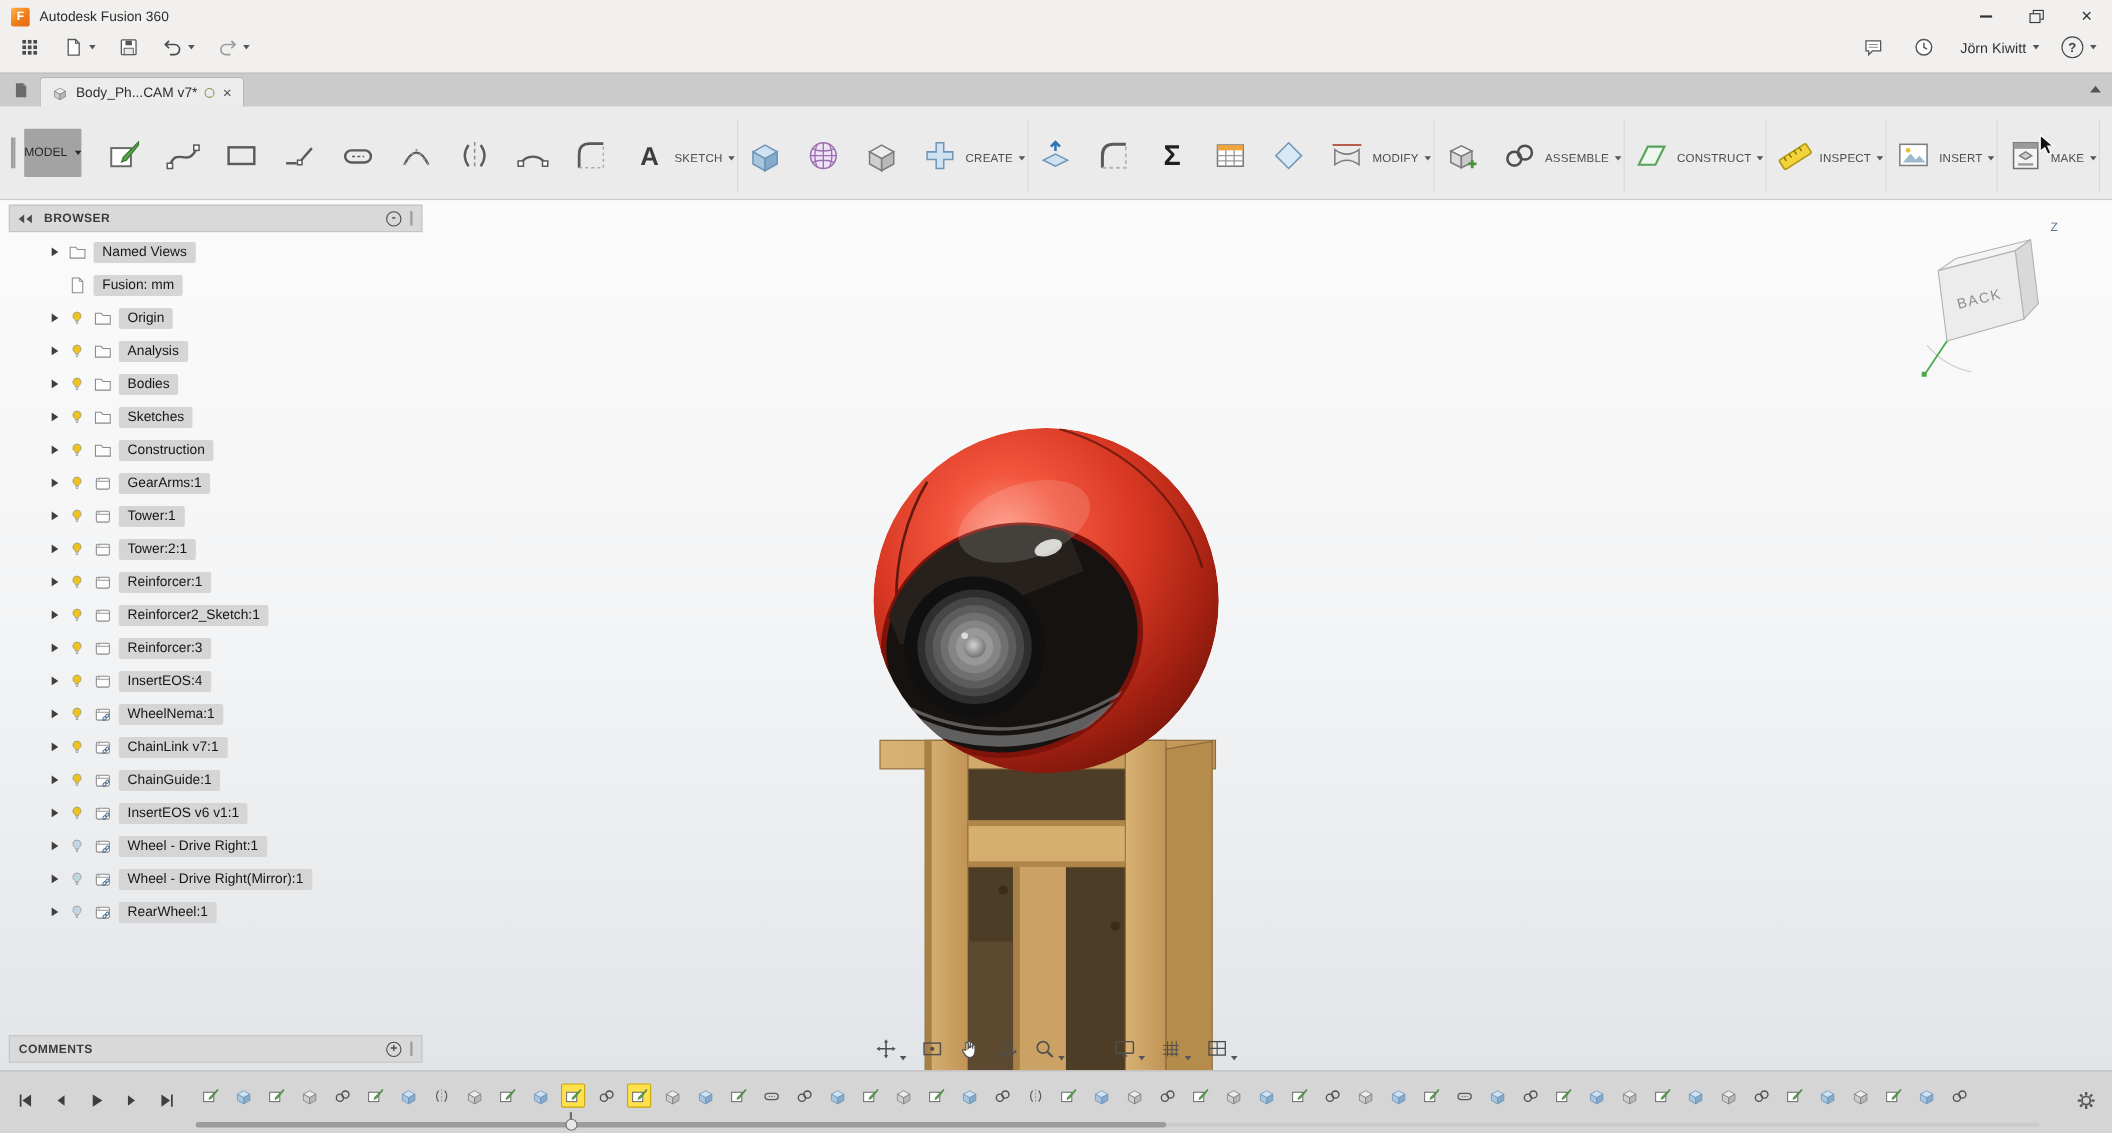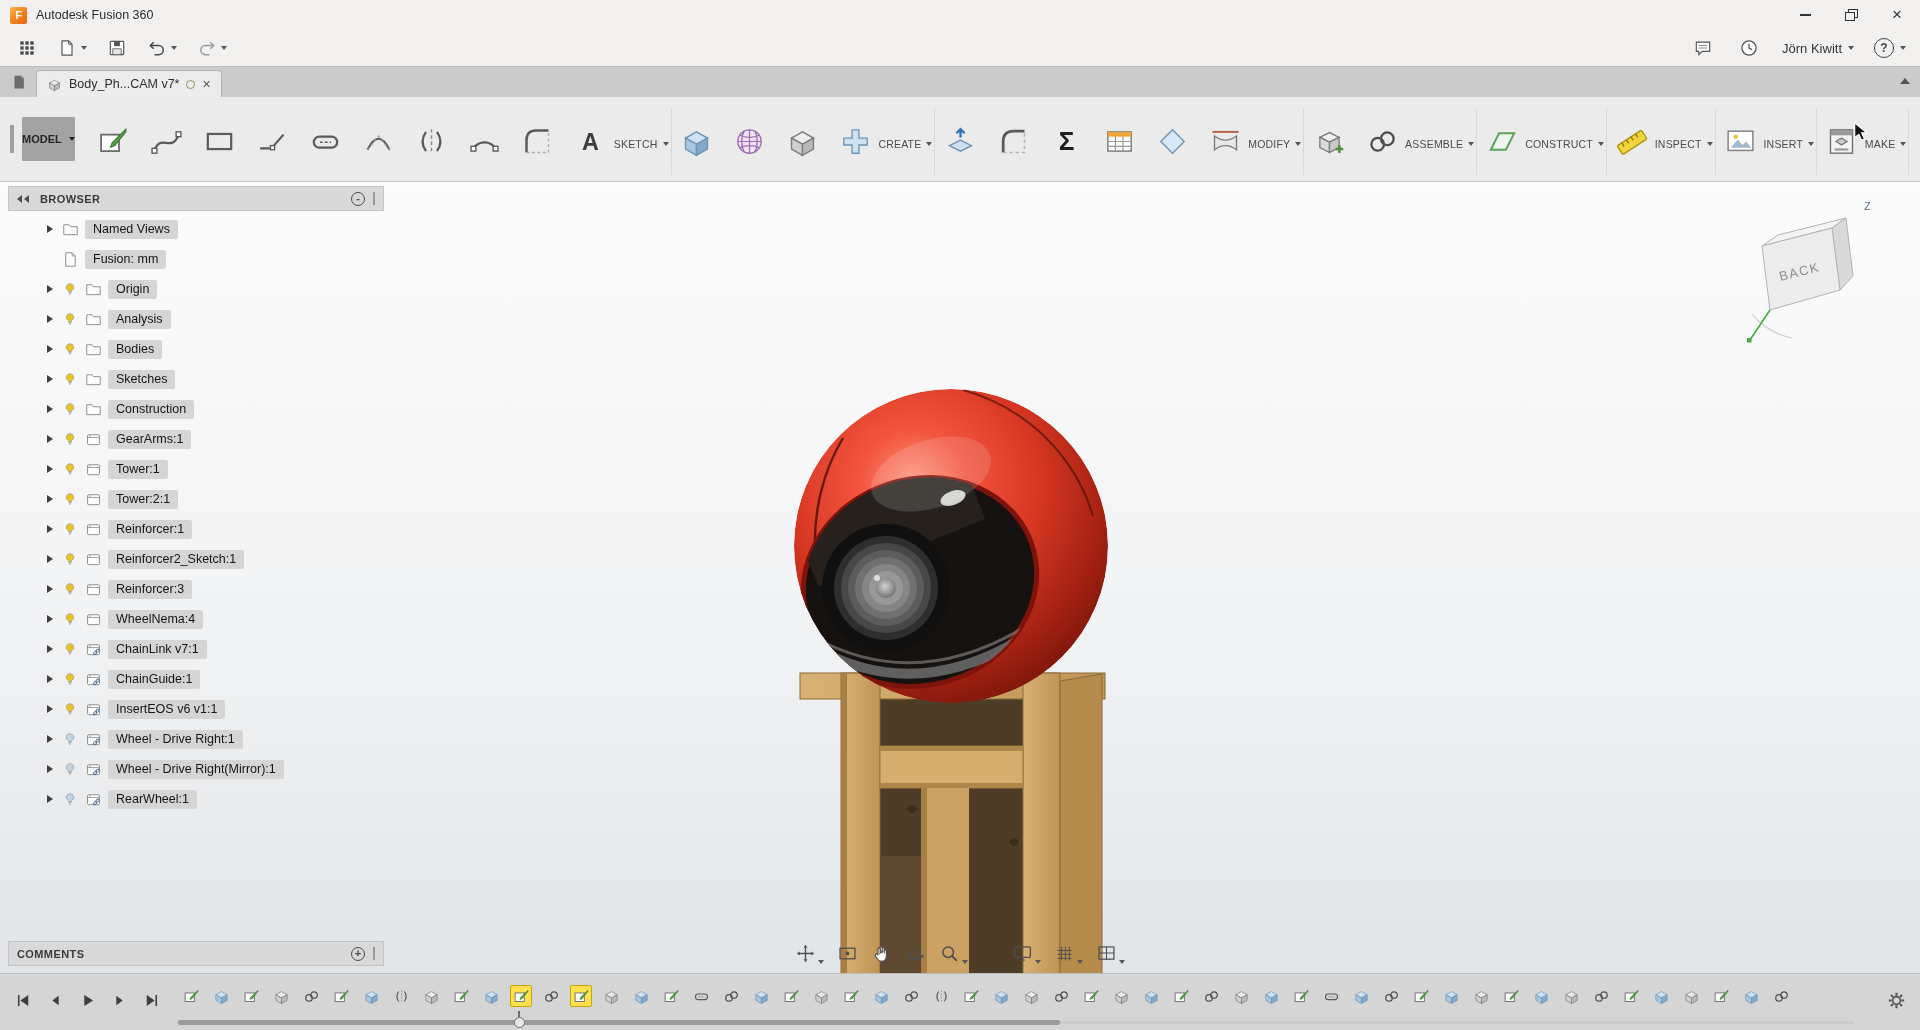--- a/index.html
+++ b/index.html
@@ -14,41 +14,41 @@
   .wtitle{margin-left:9px;font-size:12.5px;color:#2b2b2b}
   .wctrl{margin-left:auto;display:flex;height:100%}
   .wbtn{width:46px;height:100%;display:flex;align-items:center;justify-content:center}
   .minline{width:11px;height:1.6px;background:#333}
   .restore{position:relative;width:13px;height:12px}
   .restore::before{content:"";position:absolute;right:0;top:0;width:8px;height:7px;border:1.2px solid #333}
   .restore::after{content:"";position:absolute;left:0;bottom:0;width:8px;height:7px;border:1.2px solid #333;background:#f1f0ef}
   .xg::before{content:"×";font-size:17px;color:#333;line-height:1}
 
   
-  #appbar{position:absolute;top:30px;height:36px;left:0;right:0;background:#f1f0ef;display:flex;align-items:center;padding:0 14px}
+  #appbar{position:absolute;top:30px;height:36px;left:0;right:0;background:#f1f0ef;display:flex;align-items:flex-start;padding:0 14px}
   .ab-left{display:flex;align-items:center;gap:14px}
   .ab-btn{display:flex;align-items:center;gap:4px;padding:3px;border-radius:3px}
   .ab-right{margin-left:auto;display:flex;align-items:center;gap:20px}
   .user-menu{display:flex;align-items:center;gap:6px;font-size:13px;color:#333}
   .help-circle{width:20px;height:20px;border:1.7px solid #444;border-radius:50%;display:flex;align-items:center;justify-content:center;font-size:12px;font-weight:bold;color:#444}
   .cdn{width:0;height:0;border-left:3.5px solid transparent;border-right:3.5px solid transparent;border-top:4.5px solid #555}
 
   
   #tabbar{position:absolute;top:66px;height:31px;left:0;right:0;background:#cbcbcb;border-top:1px solid #bdbdbd}
   .tab-home{position:absolute;left:10px;top:6px;width:18px;height:18px}
   .doc-tab{position:absolute;left:36px;bottom:0;height:27px;display:flex;align-items:center;gap:7px;padding:0 10px;background:#ececec;border:1px solid #b3b3b3;border-bottom:none;border-radius:4px 4px 0 0;font-size:12.5px;color:#2e2e2e}
   .doc-tab svg{width:15px;height:15px}
   .tab-status{width:9px;height:9px;border:1.6px solid #8b9a54;border-radius:50%}
   .tab-close::before{content:"×";font-size:14px;color:#555}
   .ribbon-collapse{position:absolute;right:10px;top:11px;width:0;height:0;border-left:5px solid transparent;border-right:5px solid transparent;border-bottom:6px solid #555}
 
   
   #ribbon{position:absolute;top:97px;height:85px;left:0;right:0;background:#ebebeb;border-bottom:1px solid #c6c6c6;display:flex;align-items:stretch;padding:0 6px}
   .ribbon-grip{width:7px;margin:28px 2px 28px 4px;border-left:2px solid #9f9f9f;border-right:2px solid #9f9f9f}
-  #workspace-btn{width:80px;margin:20px 6px;background:#a3a3a3;display:flex;align-items:center;justify-content:center;gap:7px;font-size:11px;font-weight:bold;color:#262626;border-radius:1px}
+  #workspace-btn{width:80px;margin:20px 6px;background:#a3a3a3;display:flex;align-items:center;justify-content:center;gap:7px;font-size:11px;font-weight:normal;color:#262626;border-radius:1px}
   #workspace-btn .cdn{border-top-color:#262626}
   #ribbon-groups{flex:1;display:flex;justify-content:space-between;padding:5px 10px 0 10px}
   .ribbon-sep{width:1px;background:#d9d9d9;margin:6px 2px}
   .ribbon-group{display:flex;flex-direction:row;align-items:center}
   .tool-row{display:flex;gap:7px;height:50px;align-items:center}
   .tool-btn{width:46px;height:46px;display:flex;align-items:center;justify-content:center;border-radius:3px;border:1px solid transparent}
   .tool-btn svg{width:33px;height:33px}
   .tool-active{background:#d8eafa;border-color:var(--sel,#2f8fdd)}
   .group-label{display:flex;align-items:center;gap:5px;font-size:10.5px;color:#4c4c4c;margin-top:4px;letter-spacing:.2px}
 
@@ -1008,21 +1008,35 @@
             <span class="tri-r"></span>
           </span>
           <span class="b-bulb">
             <svg class="bulb-on">
               <use href="#i-bulb"></use>
             </svg>
           </span>
           <svg class="b-type">
             <use href="#i-component"></use>
           </svg>
-          <span class="b-label">WheelNema:4</span>
+          <span class="b-label">InsertEOS:4</span>
+        </div>
+        <div class="b-row">
+          <span class="b-arrow vis">
+            <span class="tri-r"></span>
+          </span>
+          <span class="b-bulb">
+            <svg class="bulb-on">
+              <use href="#i-bulb"></use>
+            </svg>
+          </span>
+          <svg class="b-type">
+            <use href="#i-component-linked"></use>
+          </svg>
+          <span class="b-label">WheelNema:1</span>
         </div>
         <div class="b-row">
           <span class="b-arrow vis">
             <span class="tri-r"></span>
           </span>
           <span class="b-bulb">
             <svg class="bulb-on">
               <use href="#i-bulb"></use>
             </svg>
           </span>

